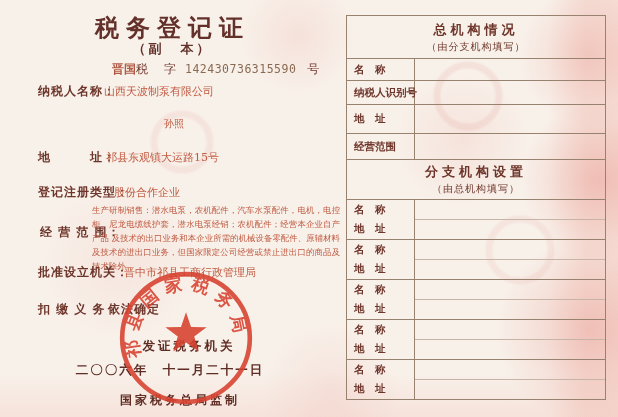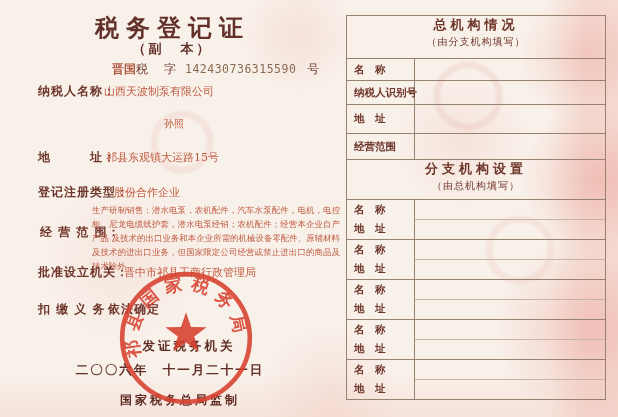--- a/index.html
+++ b/index.html
@@ -48,21 +48,21 @@
          color:#5f2d24;font-weight:600;}
   .date{left:0;top:362px;width:340px;text-align:center;font-size:12.5px;letter-spacing:2px;
          color:#5f2d24;font-weight:600;}
   .footer{left:0;top:392px;width:360px;text-align:center;font-size:12px;letter-spacing:3px;
          color:#5f2d24;font-weight:600;}
   .seal{left:116px;top:268px;width:140px;height:140px;opacity:.88;}
   
   .rtable{left:346px;top:15px;width:260px;height:385px;border:1px solid #97826f;
           display:flex;flex-direction:column;box-sizing:border-box;color:#6e352a;}
   .th{border-bottom:1px solid #97826f;display:flex;flex-direction:column;
-      align-items:center;box-sizing:border-box;}
+      justify-content:center;align-items:center;box-sizing:border-box;}
   .th .t1{font-size:13px;font-weight:700;letter-spacing:4px;}
   .th .t2{font-size:10px;letter-spacing:1px;margin-top:1px;}
   .trow{display:flex;border-bottom:1px solid #97826f;box-sizing:border-box;}
   .lblcell{width:68px;border-right:1px solid #97826f;display:flex;align-items:center;
       padding-left:7px;box-sizing:border-box;font-size:10.5px;font-weight:600;white-space:nowrap;}
   .valcell{flex:1;}
   .groups{flex:1;display:flex;flex-direction:column;}
   .group{flex:1;display:flex;border-bottom:1px solid #97826f;box-sizing:border-box;}
   .group:last-child{border-bottom:none;}
   .glbl{width:68px;border-right:1px solid #97826f;display:flex;flex-direction:column;

